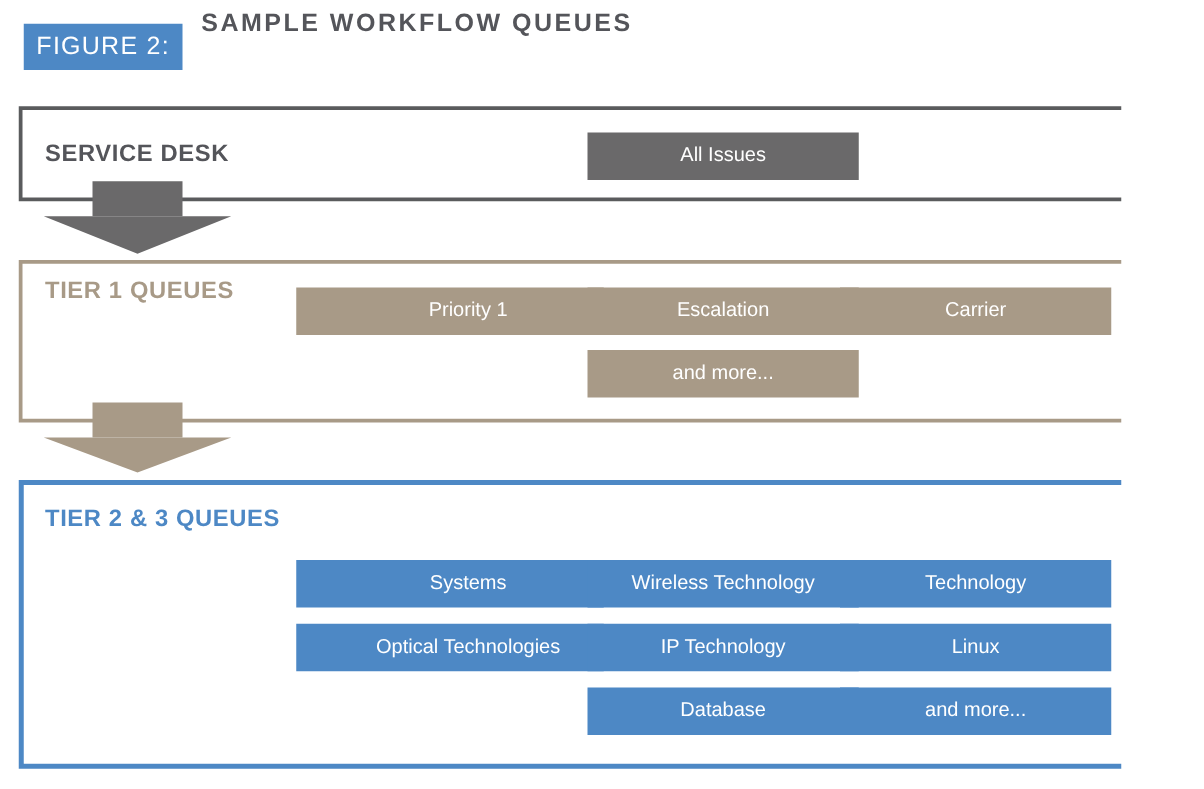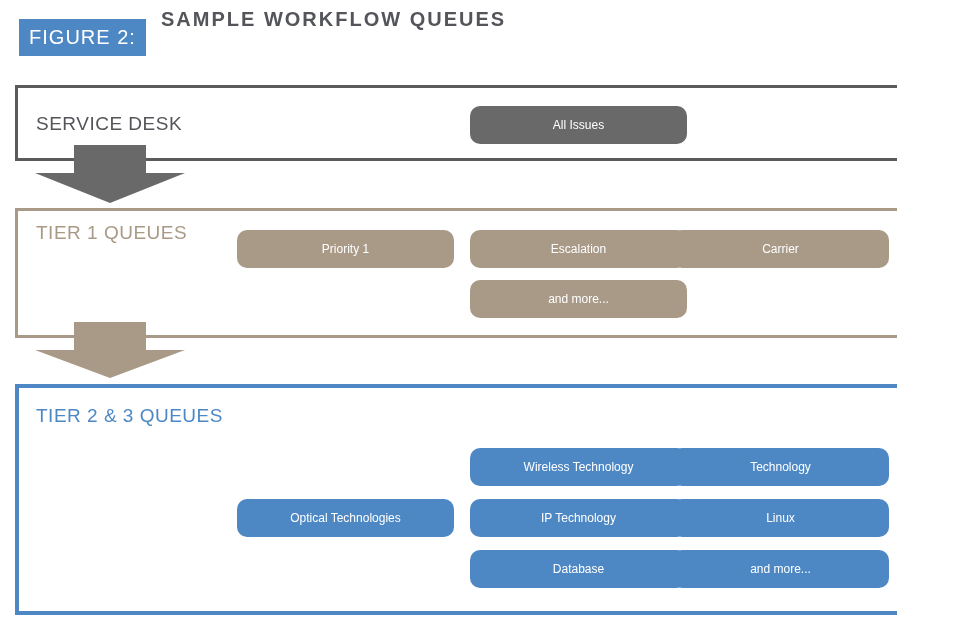--- a/index.html
+++ b/index.html
@@ -42,44 +42,43 @@
     box-sizing: border-box;
     background: #ffffff;
   }
   .box.service { top: 85px;  height: 76px;  border: 3px solid var(--box-border-gray, #5a5b5d); }
   .box.tier1   { top: 208px; height: 130px; border: 3px solid var(--tan, #a89a87); }
   .box.tier23  { top: 384px; height: 231px; border: 4px solid var(--blue, #4d88c5); }
 
   .box-label {
     position: absolute;
     left: 36px;
-    font-weight: normal;
+    font-weight: bold;
     font-size: 19px;
     letter-spacing: 0.5px;
     white-space: nowrap;
   }
   .box-label.service { top: 113px; color: var(--heading-gray, #54555a); }
   .box-label.tier1   { top: 222px; color: var(--tan, #a89a87); }
   .box-label.tier23  { top: 405px; color: var(--blue, #4d88c5); }
 
   
   .btn {
     position: absolute;
     width: 217px; height: 38px;
     display: flex; align-items: center; justify-content: center;
     color: #ffffff;
-    font-size: 12px;
+    font-size: 16px;
     white-space: nowrap;
-    border-radius: 10px;
   }
   .btn.gray { background: var(--gray, #6a696a); }
   .btn.tan  { background: var(--tan, #a89a87); }
   .btn.blue { background: var(--blue, #4d88c5); }
 
-  .c1 { left: 237px; }
+  .c1 { left: 237px; padding-left: 29px; }
   .c2 { left: 470px; }
   .c3 { left: 672px; }
 
   .sd-r1 { top: 106px; }
   .t1-r1 { top: 230px; }
   .t1-r2 { top: 280px; }
   .t2-r1 { top: 448px; }
   .t2-r2 { top: 499px; }
   .t2-r3 { top: 550px; }
 
@@ -128,20 +127,21 @@
   <div class="btn tan c3 t1-r1">Carrier</div>
   <div class="btn tan c2 t1-r2">and more...</div>
 
   <div class="arrow2">
     <div class="arrow-stem"></div>
     <div class="arrow-head"></div>
   </div>
 
   <div class="box tier23"></div>
   <div class="box-label tier23">TIER 2 &amp; 3 QUEUES</div>
+  <div class="btn blue c1 t2-r1">Systems</div>
   <div class="btn blue c2 t2-r1">Wireless Technology</div>
   <div class="btn blue c3 t2-r1">Technology</div>
   <div class="btn blue c1 t2-r2">Optical Technologies</div>
   <div class="btn blue c2 t2-r2">IP Technology</div>
   <div class="btn blue c3 t2-r2">Linux</div>
   <div class="btn blue c2 t2-r3">Database</div>
   <div class="btn blue c3 t2-r3">and more...</div>
 
 </div>
 

